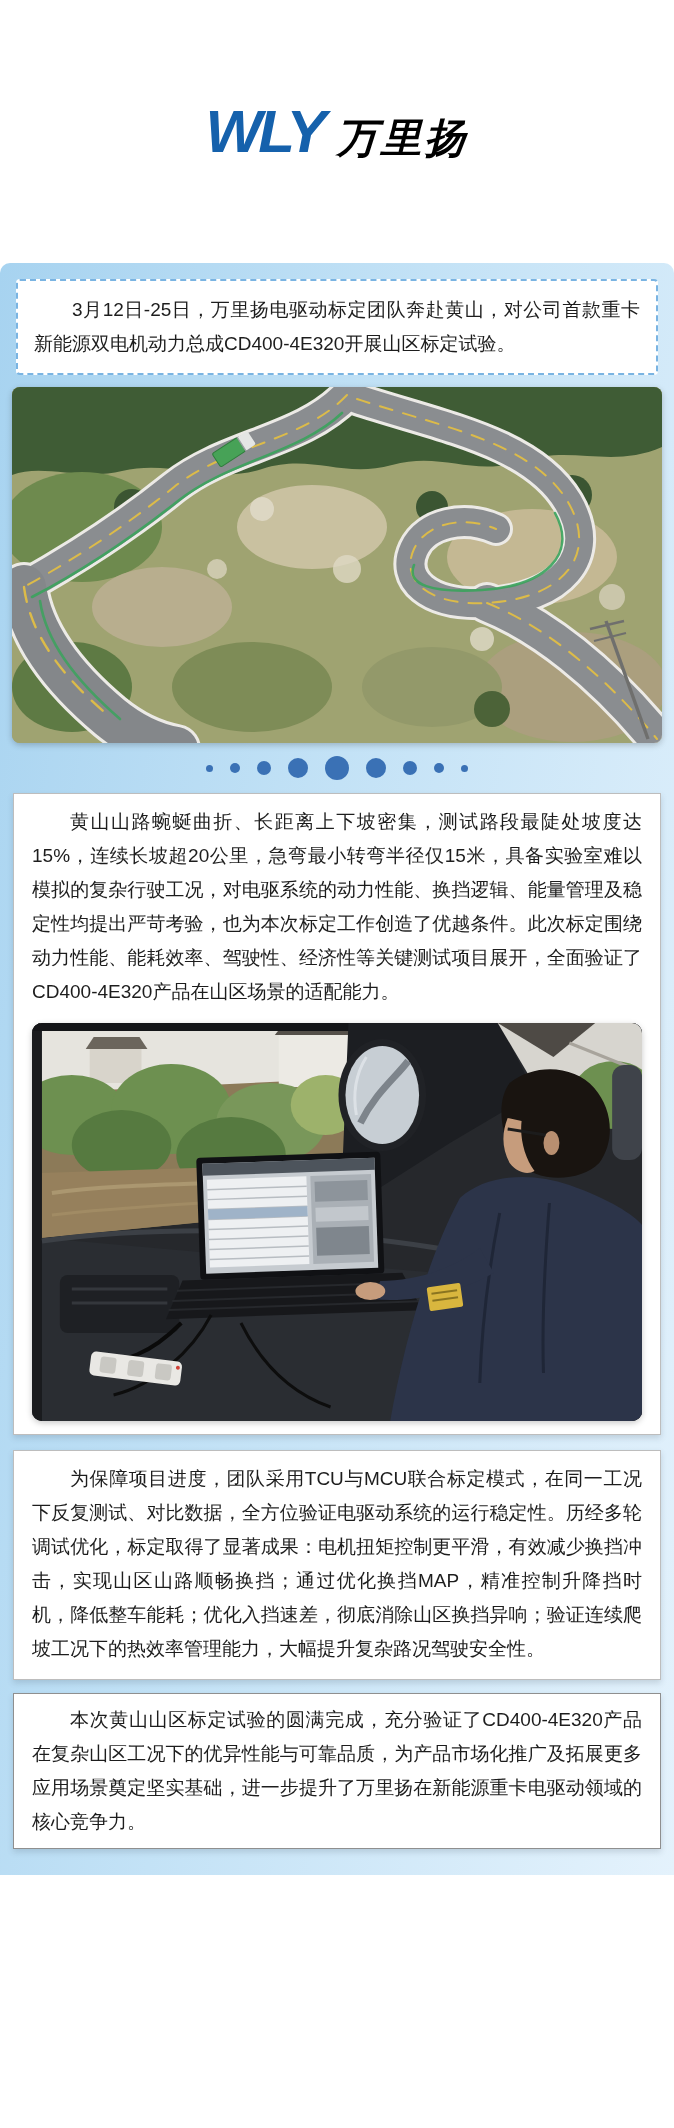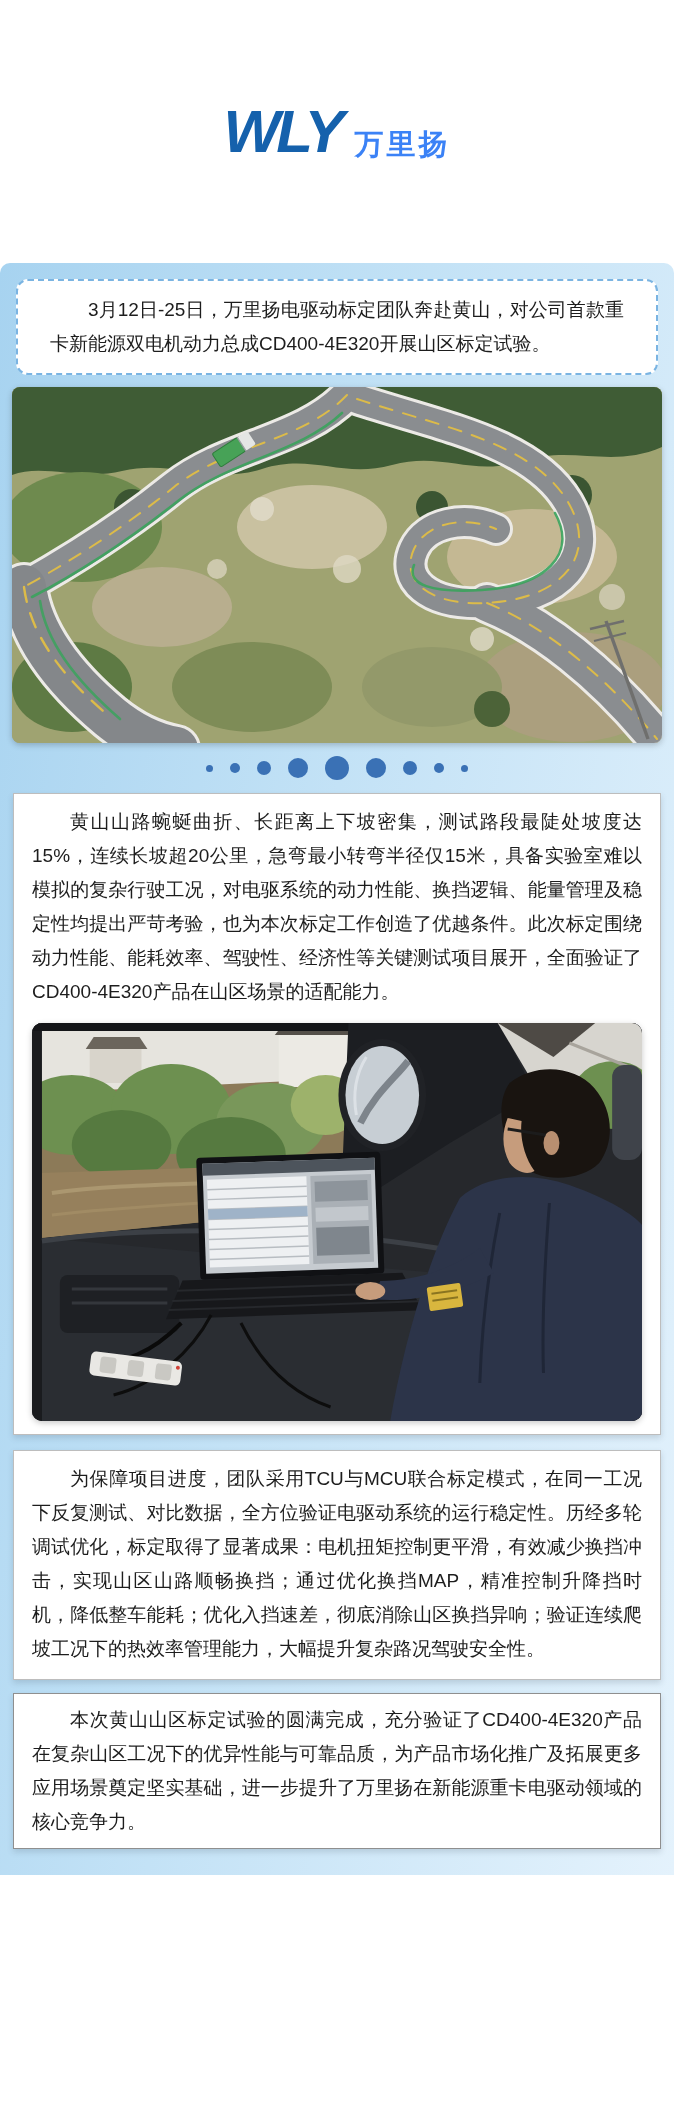--- a/index.html
+++ b/index.html
@@ -23,24 +23,25 @@
   .logo-wly{
     font-style:italic;
     font-weight:800;
     font-size:60px;
     letter-spacing:-4px;
     color:#1561ac;
     padding-right:14px;
   }
   .logo-cn{
     font-weight:700;
-    font-size:29px;
+    font-size:41px;
     letter-spacing:3px;
-    color:#3b82f6;
+    color:#000000;
     padding-bottom:3px;
+    font-style:italic;
   }
 
   
   .blue-wrap{
     background:linear-gradient(100deg,#a7d3f0 0%,#c3e2f6 45%,#e4f2fc 100%);
     border-radius:10px 10px 0 0;
     padding:16px 0 26px;
   }
 
   
@@ -48,23 +49,23 @@
     margin:0 0 6px;
     font-size:19px;
     line-height:34px;
     text-align:justify;
     text-indent:2em;
   }
   p:last-child{margin-bottom:0;}
   .intro-box{
     background:#ffffff;
     border:2px dashed #7ab4e2;
-    border-radius:12px;
+    border-radius:4px;
     margin:0 16px;
-    padding:12px 32px;
+    padding:12px 16px;
   }
   .box{
     background:#ffffff;
     border:1px solid #bdbdbd;
     border-radius:0;
     margin:0 13px;
     padding:11px 18px 13px;
     box-shadow:0 3px 6px rgba(70,85,100,.20);
   }
   .box-main{margin-top:0;}

